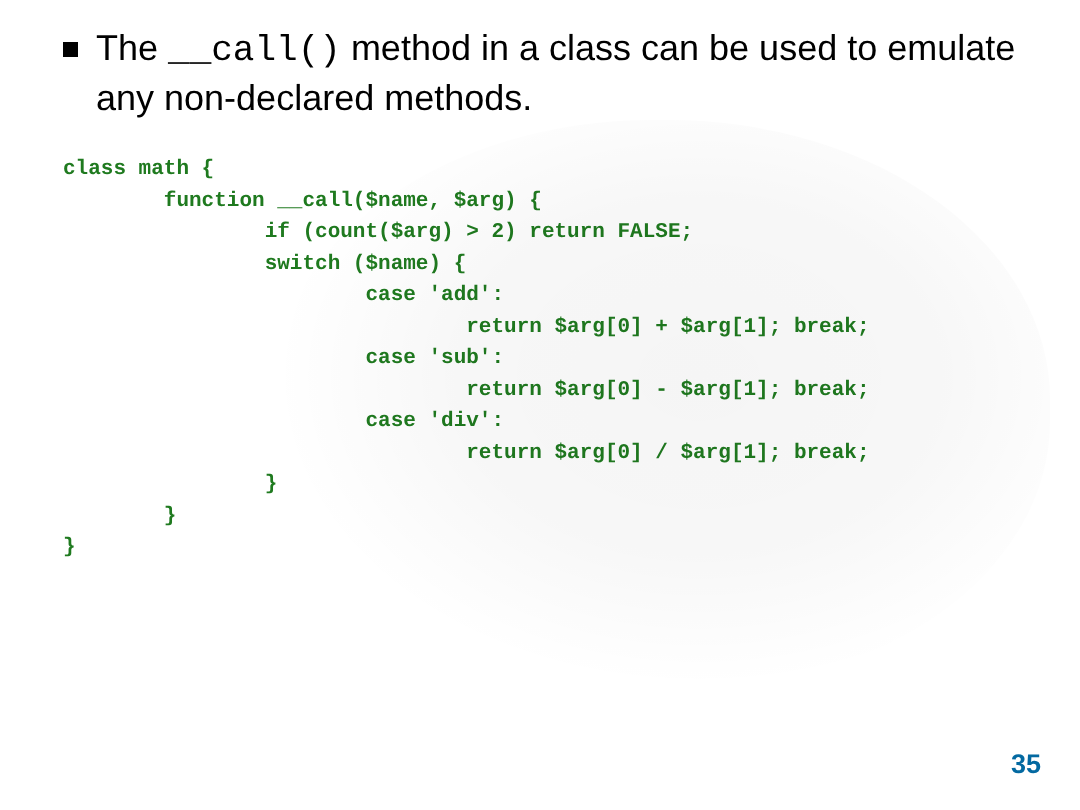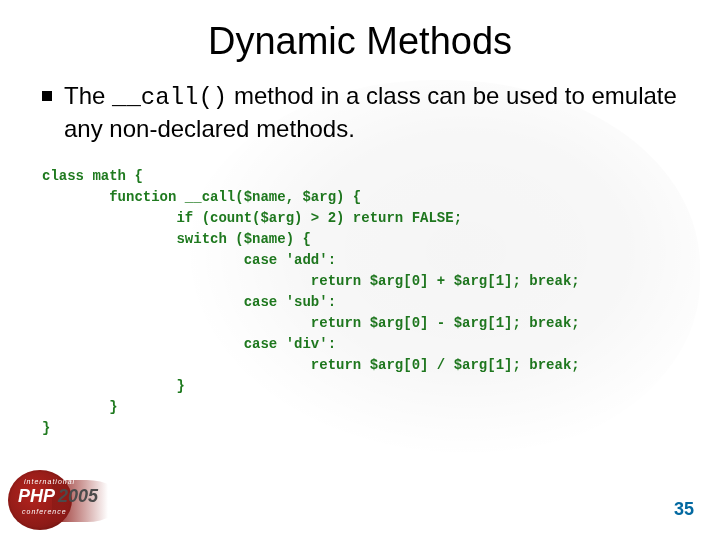--- a/index.html
+++ b/index.html
@@ -126,21 +126,20 @@
     font-size:18px; font-weight:900;
     color:#4b4b4b; font-style:italic;
   }
 </style>
 </head>
 <body>
 
 <div class="slide">
   <div class="bg-wm"></div>
 
-  <div class="title">Dynamic Methods</div>
 
   <div class="body">
     <div class="bullet-row">
       <div class="sq"></div>
       <div class="bullet-text">
         <span>The </span><span class="mono">__call()</span><span> method in a class can be used to emulate any non-declared methods.</span>
       </div>
     </div>
 
     <div class="codeblock">class math {
@@ -153,20 +152,13 @@
                                 return $arg[0] - $arg[1]; break;
                         case 'div':
                                 return $arg[0] / $arg[1]; break;
                 }
         }
 }</div>
   </div>
 
   <div class="pagenum">35</div>
 
-  <div class="logo">
-    <div class="swoosh"></div>
-    <div class="txt1">international</div>
-    <div class="txt2">PHP</div>
-    <div class="yr">2005</div>
-    <div class="txt3">conference</div>
-  </div>
 </div>
 
 </body></html>

